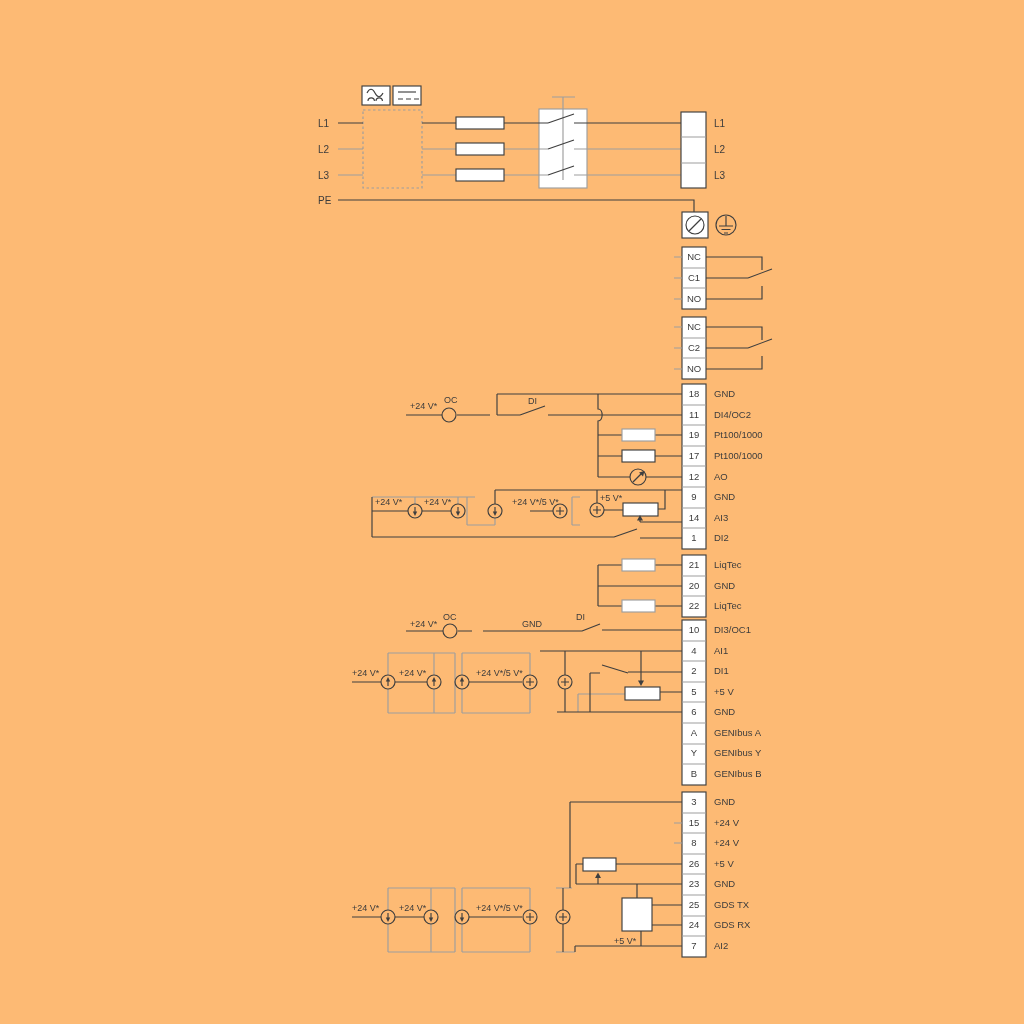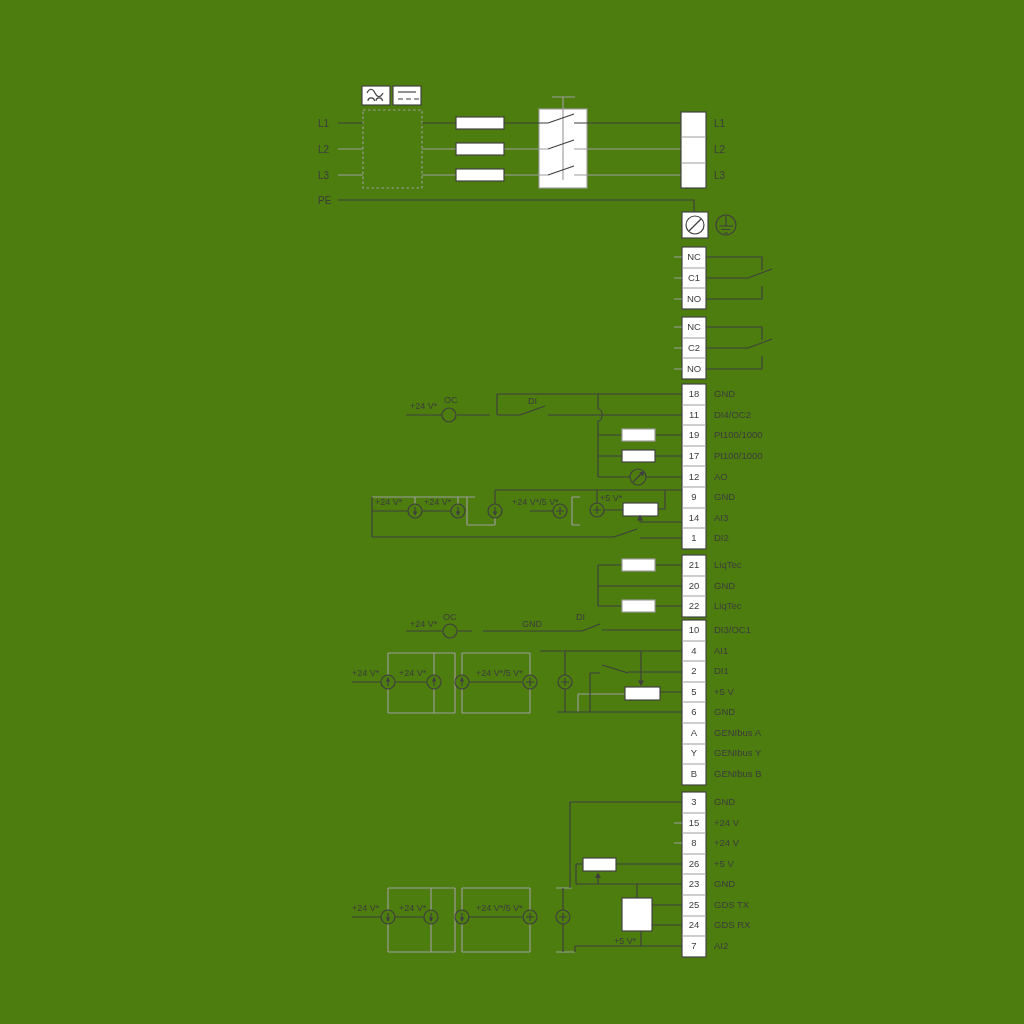--- a/index.html
+++ b/index.html
@@ -1,16 +1,16 @@
 <!DOCTYPE html>
 <html><head>
 <meta charset="utf-8">
 <style>
   html,body{margin:0;padding:0;background:#ffffff;}
-  .stage{width:1024px;height:1024px;position:relative;background:#4d7c0f;}
+  .stage{width:1024px;height:1024px;position:relative;background:#fdba74;}
   svg{display:block}
   .wd{stroke:#3f3f3f;stroke-width:1.15;fill:none}
   .wg{stroke:#9e9e9e;stroke-width:1.15;fill:none}
   .comp{stroke:#3f3f3f;stroke-width:1.15;fill:#ffffff}
   .compg{stroke:#9e9e9e;stroke-width:1.15;fill:#ffffff}
   .dash{stroke-dasharray:2.5,2.5}
   .txt{fill:#3c3c3c;font:9.5px "Liberation Sans","DejaVu Sans",sans-serif}
   .ann{fill:#3c3c3c;font:9px "Liberation Sans","DejaVu Sans",sans-serif}
   .big{fill:#3c3c3c;font:10px "Liberation Sans","DejaVu Sans",sans-serif}
   .num{text-anchor:middle}

